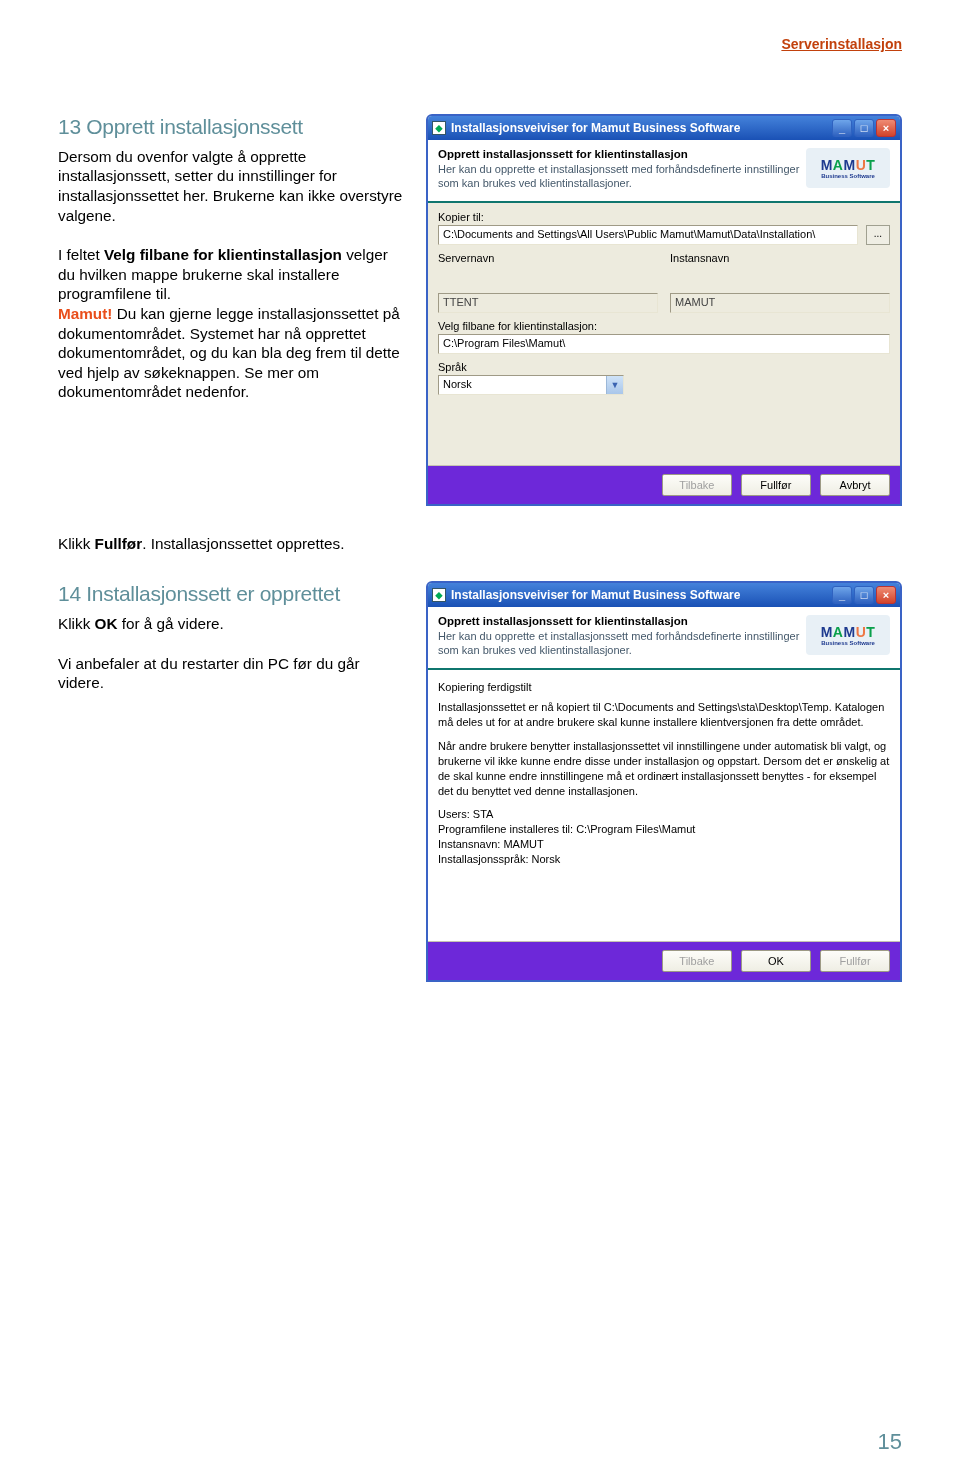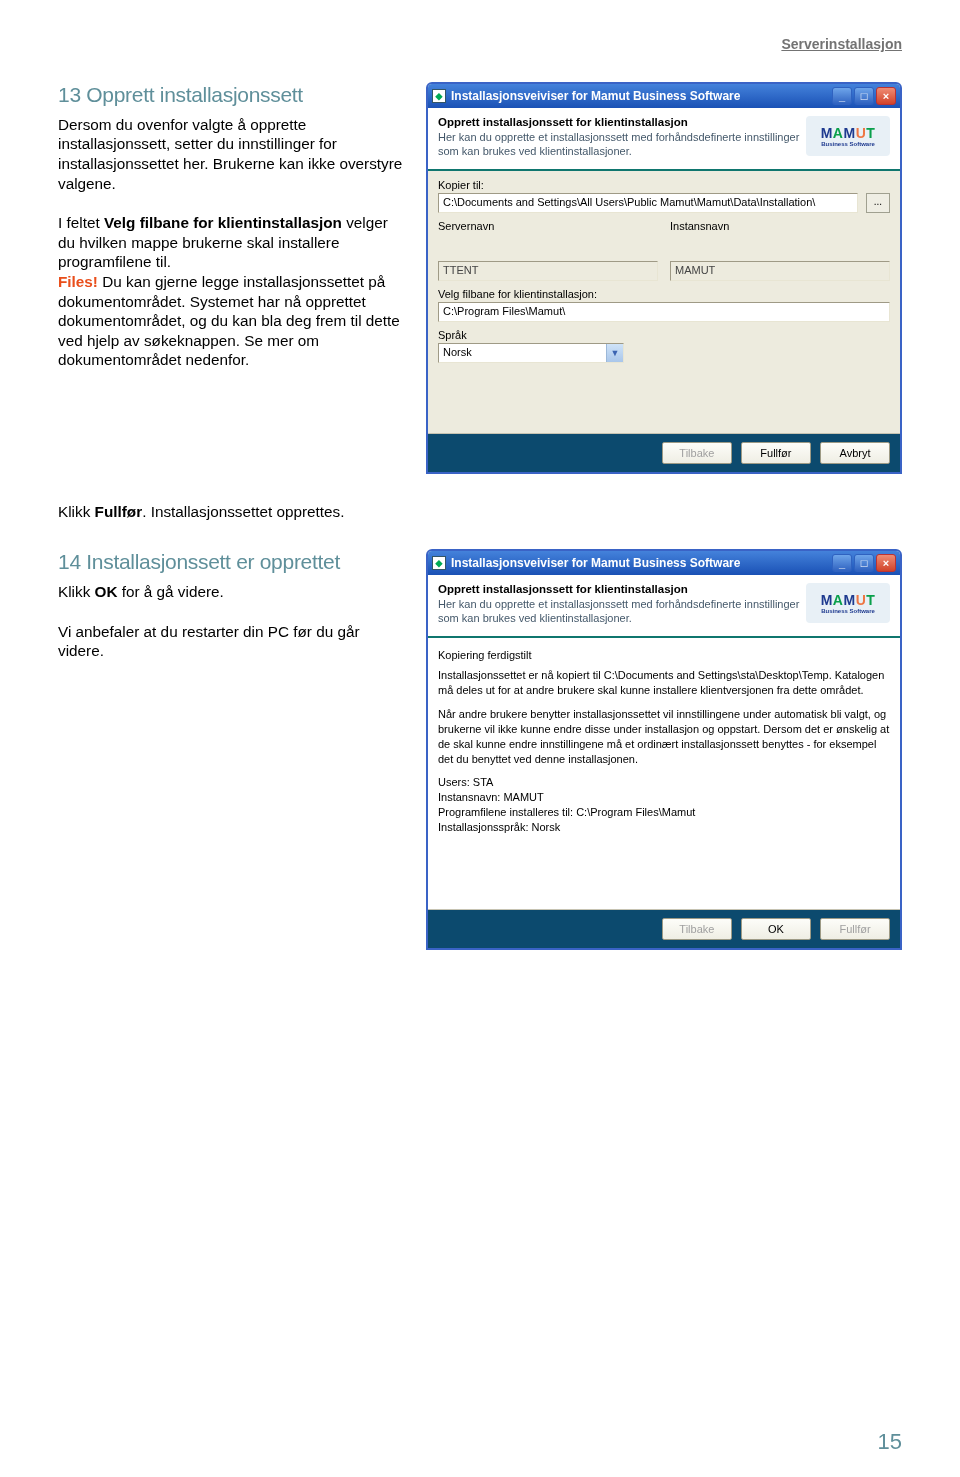--- a/index.html
+++ b/index.html
@@ -7,26 +7,26 @@
     margin: 0;
     font-family: Arial, Helvetica, sans-serif;
     background: #fff;
     width: 960px;
     padding: 36px 58px 30px 58px;
     position: relative;
     min-height: 1477px;
   }
   .header-right {
     text-align: right;
-    color: #737373;
+    color: #c2410c;
     font-weight: bold;
     font-size: 14px;
     text-decoration: underline;
     padding-bottom: 6px;
-    margin-bottom: 24px;
+    margin-bottom: 56px;
   }
   .two-col {
     display: flex;
     gap: 18px;
     margin-bottom: 28px;
   }
   .text-col {
     flex: 0 0 350px;
     font-size: 15.3px;
     line-height: 1.28;
@@ -133,21 +133,21 @@
     background: linear-gradient(#cfe3f8,#a9c6ea);
     border-left: 1px solid #9cb8d8;
     display: flex; align-items: center; justify-content: center;
     color: #3a63b1; font-size: 9px;
   }
   .mt { margin-top: 7px; }
   .form-row-2 { display: flex; gap: 12px; }
   .form-row-2 > div { flex: 1; }
 
   .btn-row {
-    background: #0c4a6e;
+    background: #6d28d9;
     border-top: 1px solid #c6c3b2;
     padding: 8px 10px;
     text-align: right;
   }
   .btn {
     display: inline-block;
     min-width: 70px;
     height: 22px;
     line-height: 20px;
     text-align: center;
@@ -182,21 +182,21 @@
 <body>
 
 <div class="header-right">Serverinstallasjon</div>
 
 <div class="two-col">
   <div class="text-col">
     <div class="heading">13 Opprett installasjonssett</div>
     <div class="para">Dersom du ovenfor valgte å opprette installasjonssett, setter du innstillinger for installasjonssettet her. Brukerne kan ikke overstyre valgene.</div>
     <div class="para">
       <span>I feltet </span><b>Velg filbane for klientinstallasjon</b><span> velger du hvilken mappe brukerne skal installere programfilene til.</span><br>
-      <span class="tip">Files!</span><span> Du kan gjerne legge installasjonssettet på dokumentområdet. Systemet har nå opprettet dokumentområdet, og du kan bla deg frem til dette ved hjelp av søkeknappen. Se mer om dokumentområdet nedenfor.</span>
+      <span class="tip">Mamut!</span><span> Du kan gjerne legge installasjonssettet på dokumentområdet. Systemet har nå opprettet dokumentområdet, og du kan bla deg frem til dette ved hjelp av søkeknappen. Se mer om dokumentområdet nedenfor.</span>
     </div>
   </div>
 
   <div class="winbox">
     <div class="titlebar">
       <span class="icon-box">◆</span>
       <span class="title">Installasjonsveiviser for Mamut Business Software</span>
       <span class="win-btn min">_</span>
       <span class="win-btn max">□</span>
       <span class="win-btn close">×</span>
@@ -277,22 +277,22 @@
       <div class="logo">
         <div class="logo-band"><span class="m">M</span><span class="a">A</span><span class="m">M</span><span class="u">U</span><span class="a">T</span></div>
         <div class="sub">Business Software</div>
       </div>
     </div>
     <div class="msg-body">
       <div class="lbl2">Kopiering ferdigstilt</div>
       <p>Installasjonssettet er nå kopiert til C:\Documents and Settings\sta\Desktop\Temp. Katalogen må deles ut for at andre brukere skal kunne installere klientversjonen fra dette området.</p>
       <p>Når andre brukere benytter installasjonssettet vil innstillingene under automatisk bli valgt, og brukerne vil ikke kunne endre disse under installasjon og oppstart. Dersom det er ønskelig at de skal kunne endre innstillingene må et ordinært installasjonssett benyttes - for eksempel det du benyttet ved denne installasjonen.</p>
       <div class="kv">Users: STA</div>
+      <div>Programfilene installeres til: C:\Program Files\Mamut</div>
       <div>Instansnavn: MAMUT</div>
-      <div>Programfilene installeres til: C:\Program Files\Mamut</div>
       <div>Installasjonsspråk: Norsk</div>
       <div style="height:60px;"></div>
     </div>
     <div class="btn-row">
       <span class="btn disabled">Tilbake</span>
       <span class="btn">OK</span>
       <span class="btn disabled">Fullfør</span>
     </div>
   </div>
 </div>

